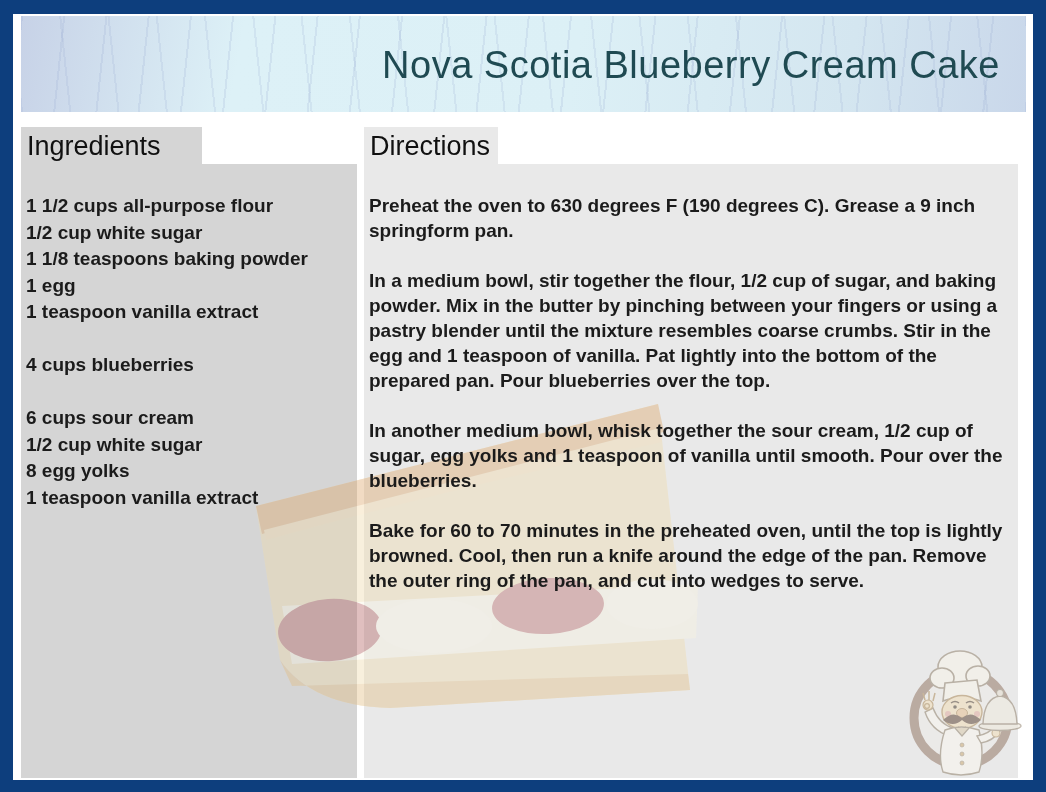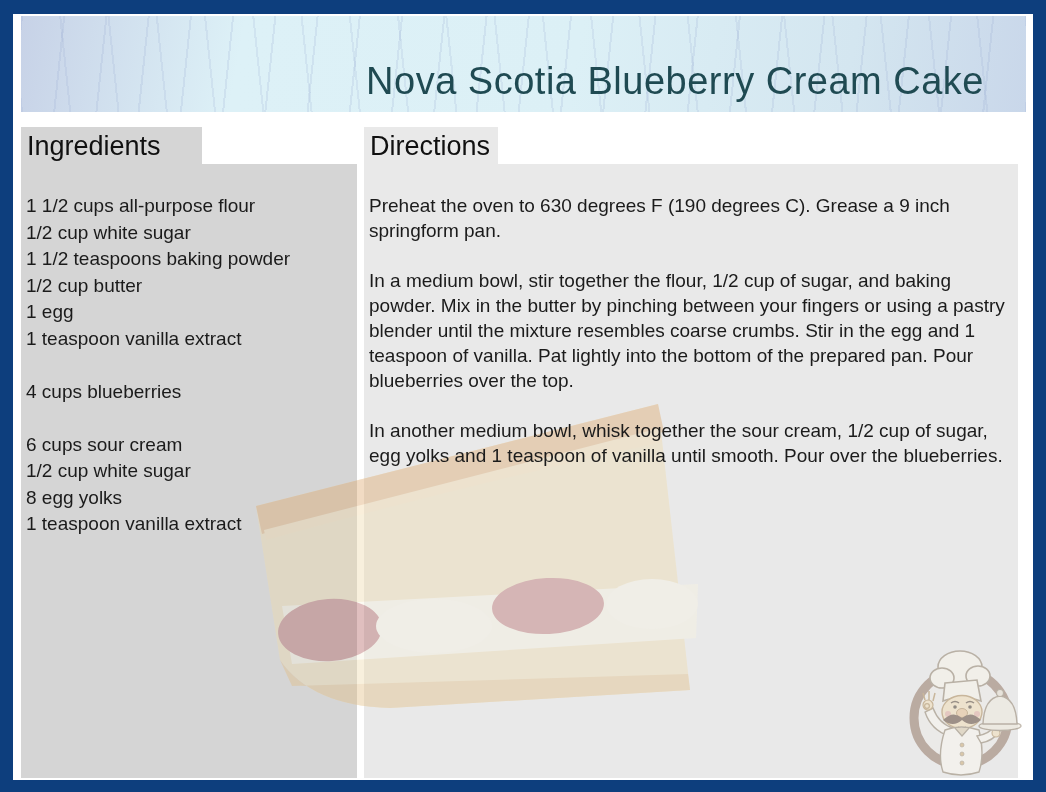--- a/index.html
+++ b/index.html
@@ -15,38 +15,38 @@
   }
   
   .banner {
     position:absolute; left:8px; top:2px; width:1005px; height:96px;
     background:
       repeating-linear-gradient(96deg, rgba(150,168,208,0.20) 0 2px, rgba(255,255,255,0) 2px 42px),
       repeating-linear-gradient(84deg, rgba(150,168,208,0.18) 0 2px, rgba(255,255,255,0) 2px 48px),
       linear-gradient(100deg, #c7d2e7 0%, #ddf1f7 22%, #dcf0f6 55%, #d4e6f0 82%, #c9d7ea 100%);
   }
   .banner h1 {
-    margin:16px; height:120px; line-height:98px;
+    margin:0; height:120px; line-height:98px;
     text-align:right; padding-right:26px;
     font-size:38px; font-weight:400; letter-spacing:0.5px;
     color:#1f4a52; white-space:nowrap;padding-left:36px;
   }
   
   .heading-box {
     position:absolute; top:113px; height:37px;
     font-size:27px; font-weight:400; color:#101010;
     line-height:38px; white-space:nowrap;
   }
   .heading-box.ing { left:8px; width:175px; background:#d5d5d5; padding-left:6px; }
   .heading-box.dir { left:351px; width:128px; background:#e9e9e9; padding-left:6px; }
   
   .col { position:absolute; top:150px; height:614px; }
   .col.left  { left:8px;   width:336px; background:#d5d5d5; }
   .col.right { left:351px; width:654px; background:#e9e9e9; }
-  .col-text { position:relative; z-index:2; }
+  .col-text { position:relative; z-index:2;font-weight:bold; }
   .ing-list {
     list-style:none; margin:0; padding:29px 4px 0 5px;
     font-size:19px; line-height:26.5px;
   }
   .ing-list li { white-space:nowrap; }
   .ing-list li.gap { height:26.5px; }
   .dir-text { padding:29px 10px 0 5px; font-size:19px; line-height:25px; }
   .dir-text p { margin:0 0 25px 0; }
   
   .cake-watermark {
@@ -68,39 +68,39 @@
       <h1>Nova Scotia Blueberry Cream Cake</h1>
     </div>
 
     <div class="heading-box ing">Ingredients</div>
     <div class="heading-box dir">Directions</div>
 
     <div class="col left">
       <ul class="ing-list col-text">
         <li>1 1/2 cups all-purpose flour</li>
         <li>1/2 cup white sugar</li>
-        <li>1 1/2 teaspoons baking powder</li>
-        <li>1/2 cup butter</li>
+        <li>1 1/8 teaspoons baking powder</li>
         <li>1 egg</li>
         <li>1 teaspoon vanilla extract</li>
         <li class="gap"></li>
         <li>4 cups blueberries</li>
         <li class="gap"></li>
         <li>6 cups sour cream</li>
         <li>1/2 cup white sugar</li>
         <li>8 egg yolks</li>
         <li>1 teaspoon vanilla extract</li>
       </ul>
     </div>
 
     <div class="col right">
       <div class="dir-text col-text">
         <p>Preheat the oven to 630 degrees F (190 degrees C). Grease a 9 inch springform pan.</p>
         <p>In a medium bowl, stir together the flour, 1/2 cup of sugar, and baking powder. Mix in the butter by pinching between your fingers or using a pastry blender until the mixture resembles coarse crumbs. Stir in the egg and 1 teaspoon of vanilla. Pat lightly into the bottom of the prepared pan. Pour blueberries over the top.</p>
         <p>In another medium bowl, whisk together the sour cream, 1/2 cup of sugar, egg yolks and 1 teaspoon of vanilla until smooth. Pour over the blueberries.</p>
+        <p>Bake for 60 to 70 minutes in the preheated oven, until the top is lightly browned. Cool, then run a knife around the edge of the pan. Remove the outer ring of the pan, and cut into wedges to serve.</p>
       </div>
     </div>
 
     <svg class="cake-watermark" viewBox="0 0 455 335" xmlns="http://www.w3.org/2000/svg" aria-hidden="true">
       <path d="M410 6 L8 108 L32 262 Q64 308 142 310 L442 292 Z" fill="#f0dcab"></path>
       <path d="M410 6 L8 108 L14 136 Q212 80 416 34 Z" fill="#dda76a"></path>
       <path d="M412 30 L16 132 L18 142 Q214 88 414 44 Z" fill="#f3d9a8"></path>
       <path d="M34 208 L450 186 L448 240 L44 266 Z" fill="#faf4e0"></path>
       <ellipse cx="82" cy="232" rx="52" ry="31" fill="#b26161" transform="rotate(-4 82 232)"></ellipse>
       <ellipse cx="300" cy="208" rx="56" ry="28" fill="#b86868" transform="rotate(-3 300 208)"></ellipse>

